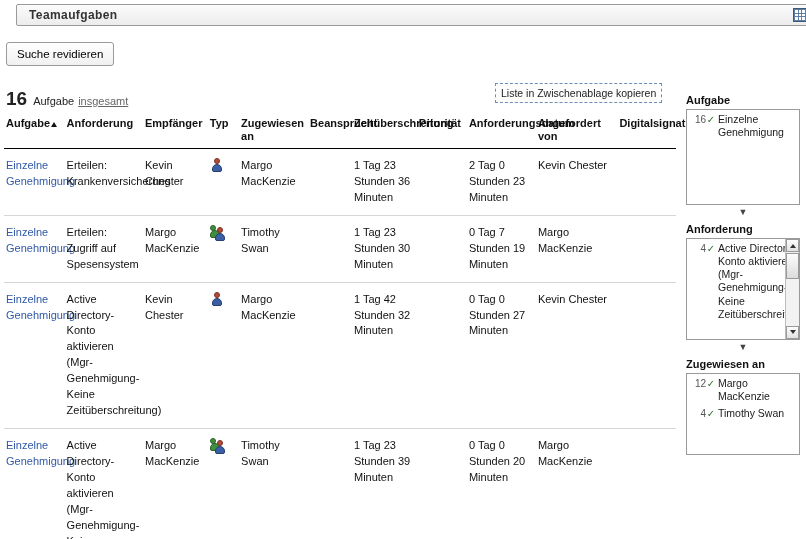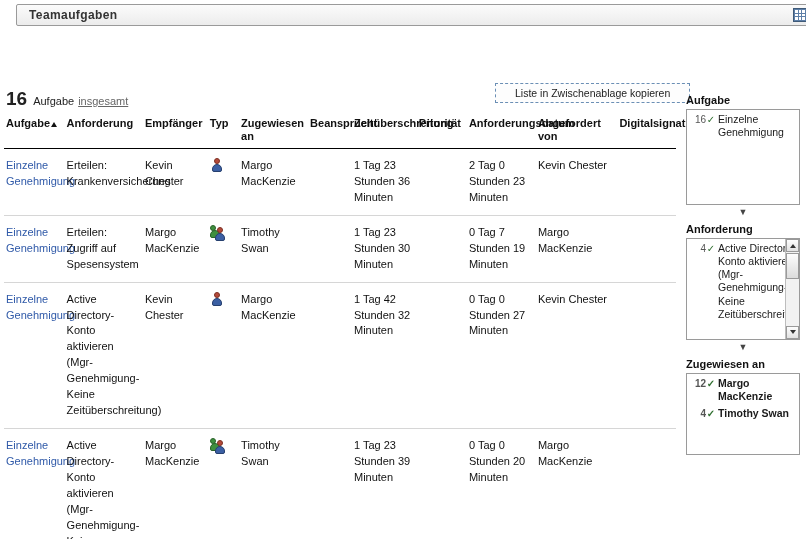--- a/index.html
+++ b/index.html
@@ -108,21 +108,21 @@
     text-decoration: underline;
   }
 
   
   .clipbox {
     position: absolute;
     left: 495px;
     top: 83px;
     border: 1px dashed #6b8fb5;
     background: #fdfdfd;
-    padding: 3px 19px;
+    padding: 3px 5px;
     font-size: 10.5px;
     color: #222;
     cursor: pointer;
   }
 
   
   .table-wrap {
     position: absolute;
     left: 4px;
     top: 116px;
@@ -217,21 +217,21 @@
   }
   .facet-box {
     border: 1px solid #9a9a9a;
     background: #fff;
     box-sizing: border-box;
     position: relative;
     overflow: hidden;
   }
   .facet-box.h1 { height: 96px; }
   .facet-box.h2 { height: 102px; }
-  .facet-box.h3 { height: 82px; font-weight: bold; }
+  .facet-box.h3 { height: 82px; }
   .facet-row {
     display: flex;
     align-items: flex-start;
     padding: 3px 2px 1px 2px;
     font-size: 10.5px;
     line-height: 1.25;
   }
   .facet-count {
     color: #555;
     width: 17px;
@@ -318,20 +318,23 @@
           <i></i>
           <i></i>
           <i></i>
           <i></i>
           <i></i>
           <i></i>
       </span>
     </span>
   </div>
 
+  <div class="toolbar">
+    <button class="btn">Suche revidieren</button>
+  </div>
 
   <div class="countline">
     <span class="num">16</span>
     <span class="lbl">Aufgabe</span>
     <span class="lbl2">insgesamt</span>
   </div>
 
   <div class="clipbox">Liste in Zwischenablage kopieren</div>
 
   <div class="table-wrap">

